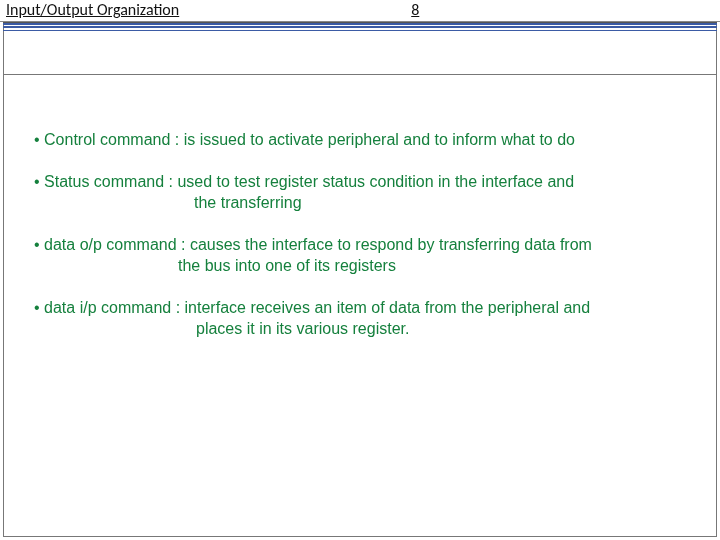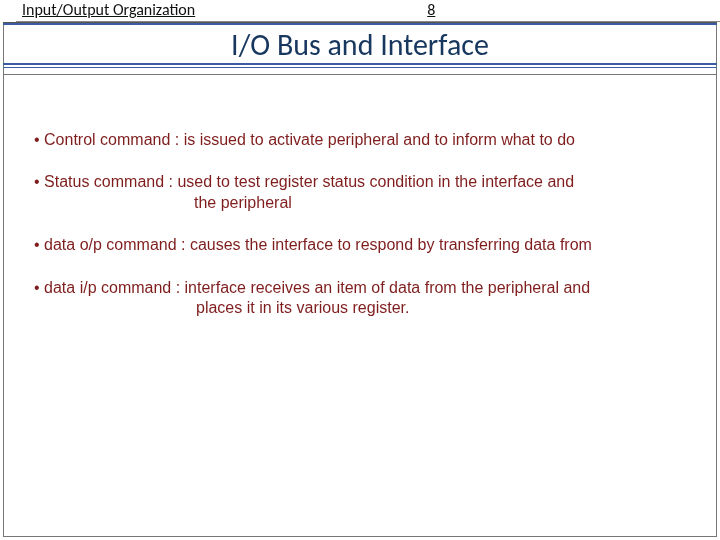--- a/index.html
+++ b/index.html
@@ -11,21 +11,20 @@
     background: #fff;
   }
   .header-row {
     position: absolute;
     top: 0; left: 0; right: 0;
     height: 22px;
     border-bottom: 1px solid #888;
     display: flex;
     align-items: flex-start;
     padding: 0 6px;
-    margin-left: 16px;
   }
   .chapter-label {
     font-family: "Calibri", Arial, sans-serif;
     font-size: 16px;
     color: #111;
     text-decoration: underline;
   }
   .page-number {
     font-family: "Calibri", Arial, sans-serif;
     font-size: 16px;
@@ -81,21 +80,21 @@
     position: absolute;
     left: 3px; right: 3px; bottom: 3px;
     height: 0;
     border-top: 1px solid #777;
   }
   .body {
     position: absolute;
     top: 130px; left: 34px; right: 28px;
     font-family: Arial, Helvetica, sans-serif;
     font-size: 16px;
-    color: #7f1d1d;
+    color: #15803d;
     line-height: 1.28;
   }
   .bullet {
     margin-bottom: 22px;
     text-indent: -10px;
     padding-left: 10px;
   }
   .bullet .cont {
     display: block;
     padding-left: 150px;
@@ -121,38 +120,38 @@
   <div class="side-right"></div>
   <div class="side-bottom"></div>
 
   <div class="header-row">
     <span class="chapter-label">Input/Output Organization</span>
     <span class="page-number">8</span>
   </div>
 
   <div class="title-band">
     <div class="title-lines-top"></div>
-    <div class="title-text">I/O Bus and Interface</div>
     <div class="title-lines-bottom-outer">
       <div class="title-lines-bottom-inner"></div>
     </div>
   </div>
 
   <div class="content-frame"></div>
 
   <div class="body">
     <div class="bullet">
       <span>• Control  command : is issued to activate peripheral and to inform what to do</span>
     </div>
     <div class="bullet">
       <span>• Status command : used to test register status condition in the interface and</span>
-      <span class="cont">the peripheral</span>
+      <span class="cont">the transferring</span>
     </div>
     <div class="bullet">
       <span>• data o/p command :  causes the interface to respond by transferring data from</span>
+      <span class="cont2">the bus into one of its registers</span>
     </div>
     <div class="bullet">
       <span>• data i/p command : interface receives an item of data from the peripheral and</span>
       <span class="cont3">places it in its various register.</span>
     </div>
   </div>
 
 </div>
 
 </body></html>

